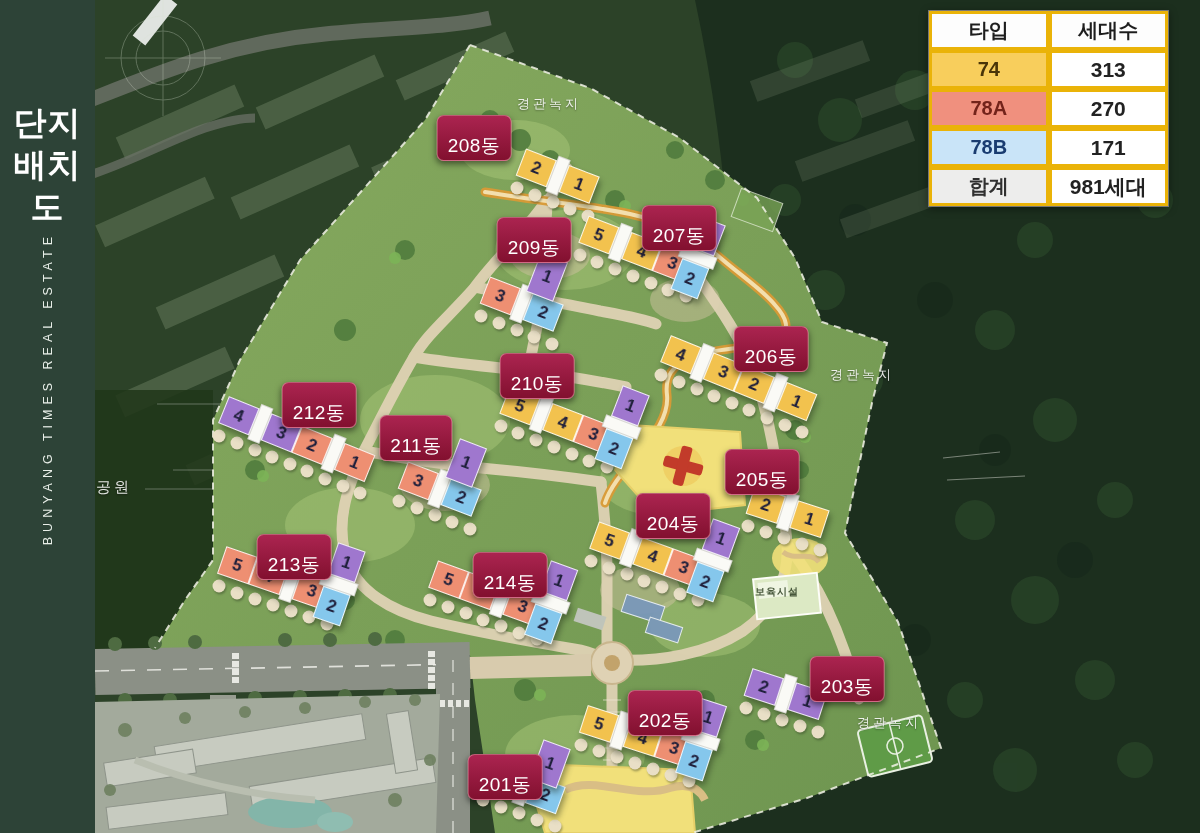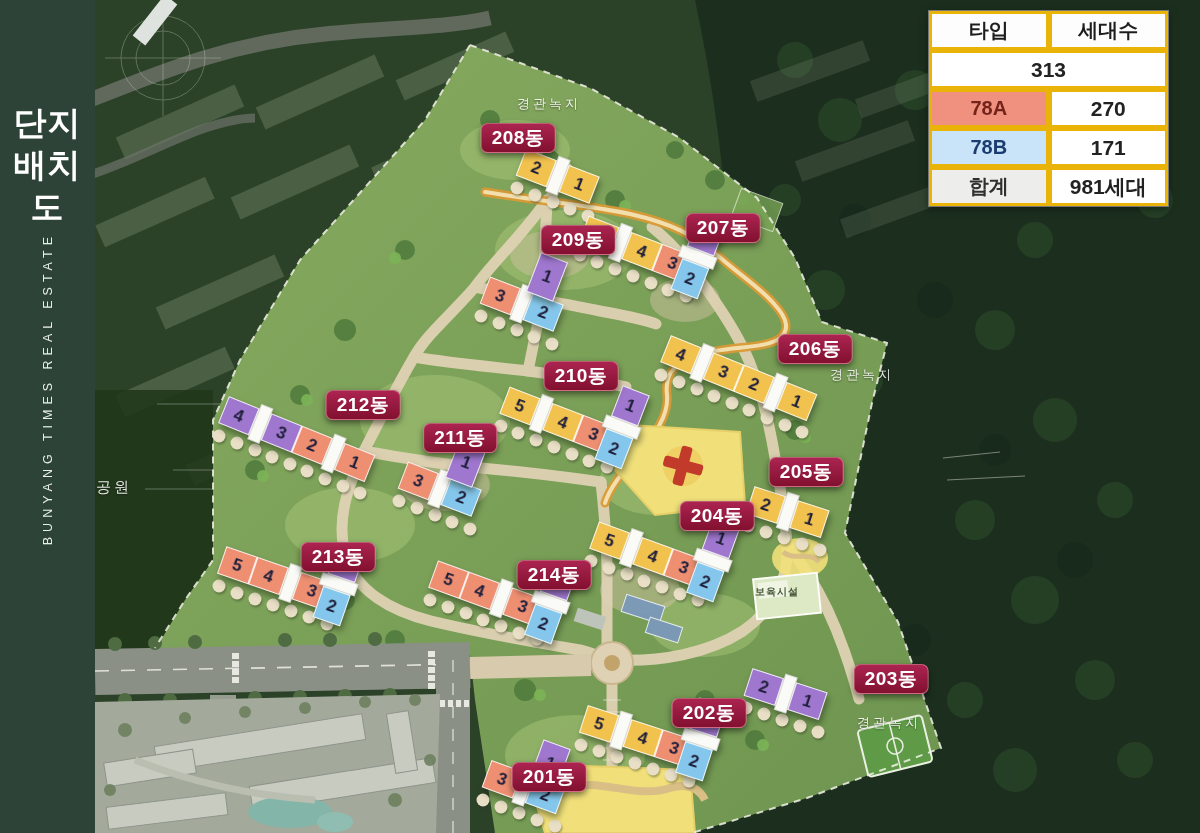--- a/index.html
+++ b/index.html
@@ -26,24 +26,24 @@
   .seg{width:33px;height:29px;display:flex;align-items:center;justify-content:center;
        font-weight:800;font-size:17px;color:#20203C;border:1px solid rgba(255,255,255,.85);
        box-sizing:border-box;}
   .bar.v .seg{width:29px;height:33px;}
   .bar.v .seg.tall{height:42px;}
   .seg.core{background:#FAFAF6;border:1px solid #D8D8D2;}
   .bar.h .seg.core{width:13px;height:38px;margin-top:-5px;}
   .bar.v .seg.core{height:13px;width:38px;margin-left:-5px;}
 
   .badge{position:absolute;transform:translate(-50%,-50%);
-         background:linear-gradient(180deg,#AB2450,#82102F);color:#fff;font-weight:700;
-         font-size:19px;line-height:1;padding:4px 10px 5px;border-radius:7px;
+         background:linear-gradient(180deg,#AB2450,#82102F);color:#fff;font-weight:400;
+         font-size:19px;line-height:1;padding:20px 10px 5px;border-radius:7px;
          border:1px solid rgba(255,190,200,.45);box-shadow:0 3px 6px rgba(0,0,0,.5);
-         z-index:8;white-space:nowrap;letter-spacing:.5px;margin-left:44px;}
+         z-index:8;white-space:nowrap;letter-spacing:.5px;}
 
   .arealabel{position:absolute;transform:translate(-50%,-50%);color:rgba(255,255,255,.88);
              letter-spacing:3px;z-index:7;white-space:nowrap;text-shadow:0 1px 2px rgba(0,0,0,.45);font-family:Liberation Serif, serif;}
   .arealabel.dark{color:#47573B;letter-spacing:1px;text-shadow:none;font-weight:700;}
 
   
   #legend{position:absolute;left:928px;top:10px;width:239px;z-index:14;border:1px solid #777;
           box-shadow:0 2px 8px rgba(0,0,0,.4);background:#fff;}
   .trow{display:flex;height:39px;}
   .tcell{flex:1;display:flex;align-items:center;justify-content:center;
@@ -543,20 +543,21 @@
     <div id="sb-vert">BUNYANG TIMES REAL ESTATE</div>
   </div>
 
   <div id="legend">
     <div class="trow header">
       <div class="tcell">타입</div>
       <div class="tcell">세대수</div>
     </div>
     <div id="legend-rows">
         <div class="trow">
+          <div class="tcell type" style="background: rgb(248, 206, 92); color: rgb(74, 53, 8);">74</div>
           <div class="tcell count">313</div>
         </div>
         <div class="trow">
           <div class="tcell type" style="background: rgb(240, 144, 126); color: rgb(115, 35, 26);">78A</div>
           <div class="tcell count">270</div>
         </div>
         <div class="trow">
           <div class="tcell type" style="background: rgb(201, 228, 248); color: rgb(26, 60, 112);">78B</div>
           <div class="tcell count">171</div>
         </div>

